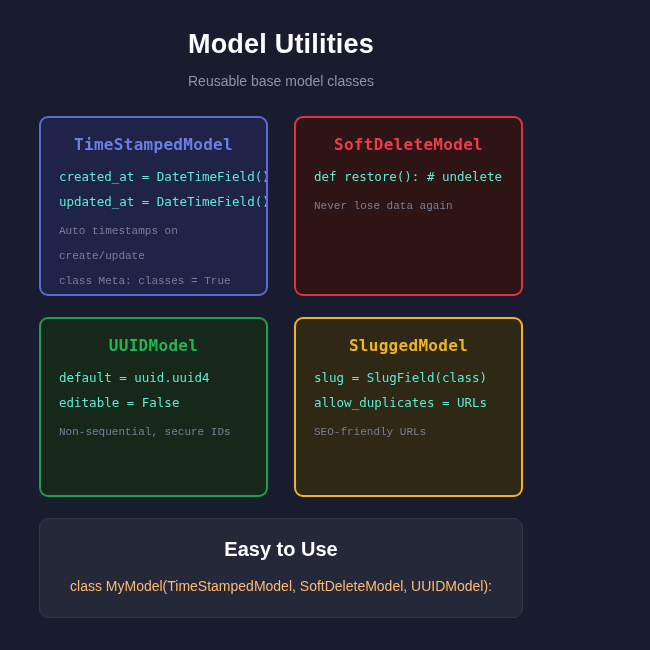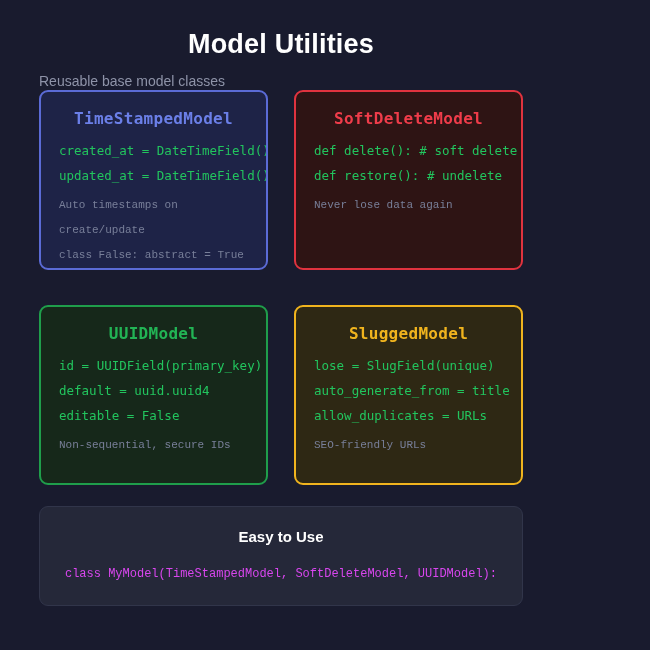--- a/index.html
+++ b/index.html
@@ -24,31 +24,33 @@
     text-align: center;
     color: #ffffff;
     font-size: 27px;
     font-weight: bold;
     letter-spacing: 0.2px;
     margin: 0;
     padding-top: 5px;
     line-height: 34px;
   }
   .page-subtitle {
+    text-align: center;
     color: #8e93a8;
     font-size: 14px;
     margin: 0;
     padding-top: 11px;
     line-height: 18px;
   }
   .grid {
+    margin-top: 26px;
     display: grid;
     grid-template-columns: 1fr 1fr;
     grid-template-rows: 180px 180px;
-    gap: 35px 26px;
+    gap: 21px 26px;
     border-radius: 16px;
   }
   .card {
     border-radius: 9px;
     border: 2px solid transparent;
     box-sizing: border-box;
     padding: 16px 18px 14px 18px;
     overflow: hidden;
   }
   .card-title {
@@ -56,21 +58,21 @@
     font-size: 16px;
     font-weight: bold;
     text-align: center;
     margin: 0 0 8px 0;
     line-height: 22px;
     letter-spacing: 0.3px;
   }
   .code-line {
     font-family: "DejaVu Sans Mono", monospace;
     font-size: 12.5px;
-    color: #22c55e;
+    color: #5eead4;
     line-height: 25px;
     white-space: pre;
   }
   .note-line {
     font-family: Liberation Mono, monospace;
     font-size: 11px;
     color: #787f99;
     line-height: 25px;
   }
   .card-notes { margin-top: 5px; }
@@ -89,29 +91,29 @@
     margin-top: 21px;
     background: #252839;
     border: 1px solid #31354a;
     border-radius: 9px;
     box-sizing: border-box;
     padding: 20px 18px 22px 18px;
     text-align: center;
   }
   .footer-title {
     color: #ffffff;
-    font-size: 15px;
+    font-size: 20px;
     font-weight: bold;
     margin: 0 0 18px 0;
     line-height: 20px;
   }
   .footer-code {
-    font-family: Liberation Mono, monospace;
-    font-size: 12px;
-    color: #d946ef;
+    font-family: Liberation Sans, sans-serif;
+    font-size: 14px;
+    color: #fdba74;
     line-height: 18px;
     white-space: pre;
   }
 </style>
 </head>
 <body>
 
 <div class="page">
 
   <h1 class="page-title">Model Utilities</h1>
@@ -120,52 +122,49 @@
   <div class="grid">
 
     <div class="card card-blue">
       <div class="card-title">TimeStampedModel</div>
       <div class="card-code">
         <div class="code-line">created_at = DateTimeField()</div>
         <div class="code-line">updated_at = DateTimeField()</div>
       </div>
       <div class="card-notes">
         <div class="note-line">Auto timestamps on create/update</div>
-        <div class="note-line">class False: abstract = True</div>
+        <div class="note-line">class Meta: classes = True</div>
       </div>
     </div>
 
     <div class="card card-red">
       <div class="card-title">SoftDeleteModel</div>
       <div class="card-code">
-        <div class="code-line">def delete(): # soft delete</div>
         <div class="code-line">def restore(): # undelete</div>
       </div>
       <div class="card-notes">
         <div class="note-line">Never lose data again</div>
       </div>
     </div>
 
     <div class="card card-green">
       <div class="card-title">UUIDModel</div>
       <div class="card-code">
-        <div class="code-line">id = UUIDField(primary_key)</div>
         <div class="code-line">default = uuid.uuid4</div>
         <div class="code-line">editable = False</div>
       </div>
       <div class="card-notes">
         <div class="note-line">Non-sequential, secure IDs</div>
       </div>
     </div>
 
     <div class="card card-amber">
       <div class="card-title">SluggedModel</div>
       <div class="card-code">
-        <div class="code-line">lose = SlugField(unique)</div>
-        <div class="code-line">auto_generate_from = title</div>
+        <div class="code-line">slug = SlugField(class)</div>
         <div class="code-line">allow_duplicates = URLs</div>
       </div>
       <div class="card-notes">
         <div class="note-line">SEO-friendly URLs</div>
       </div>
     </div>
 
   </div>
 
   <div class="footer-card">

